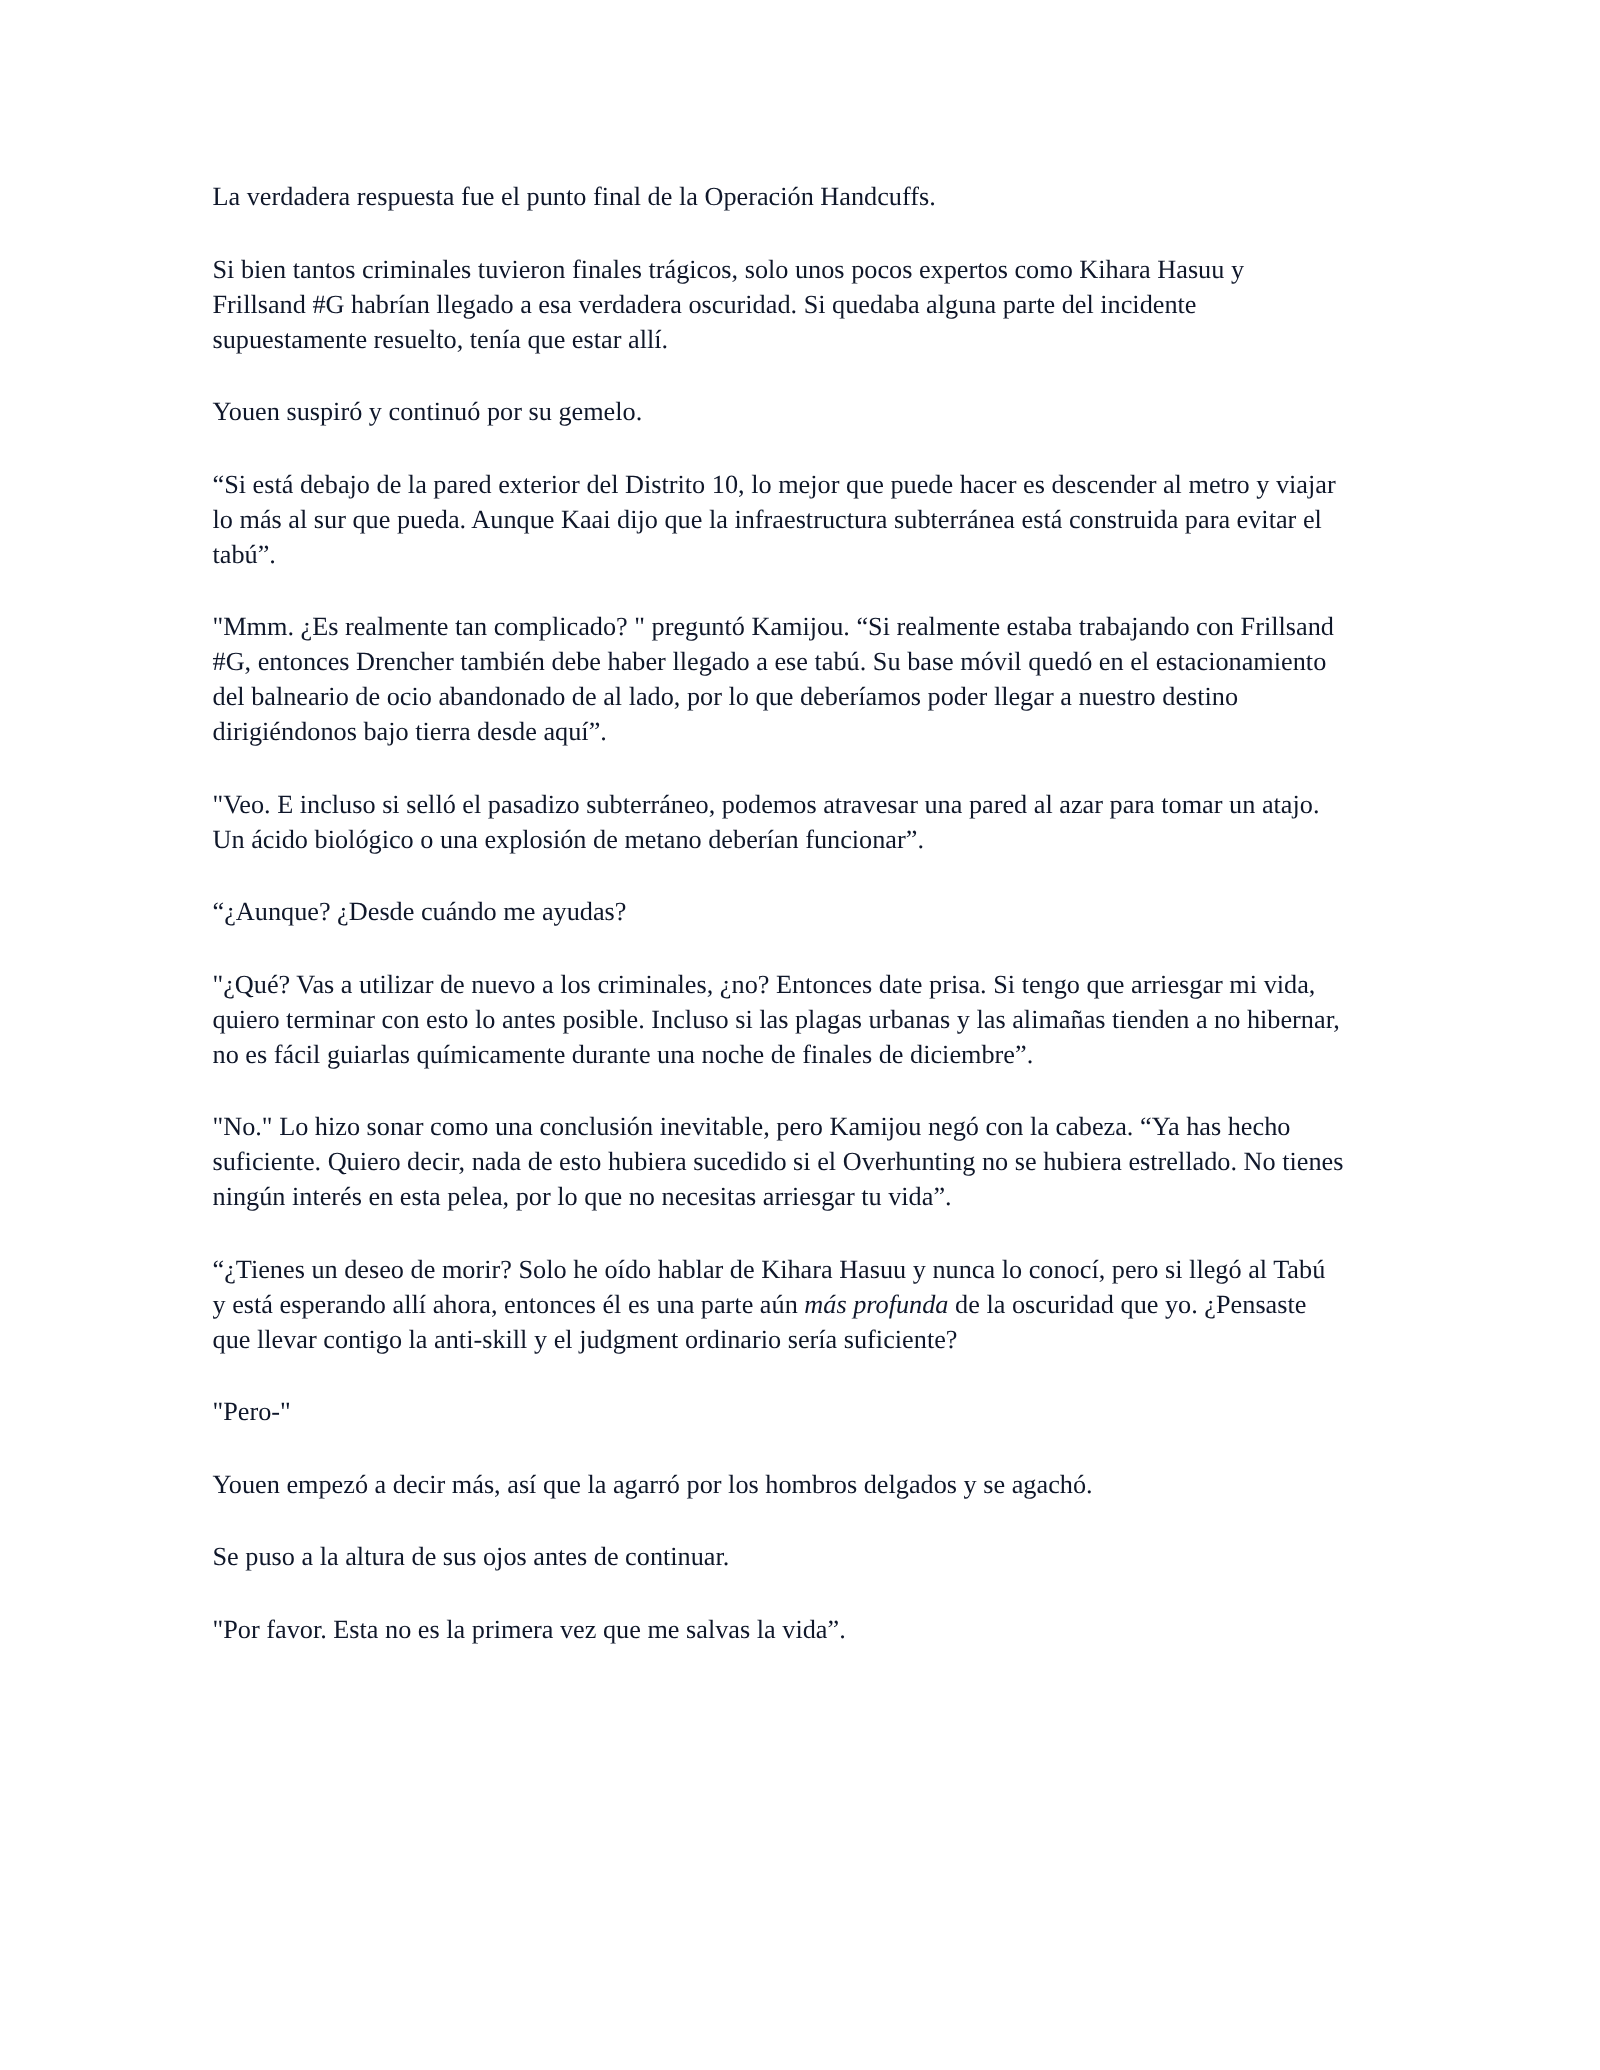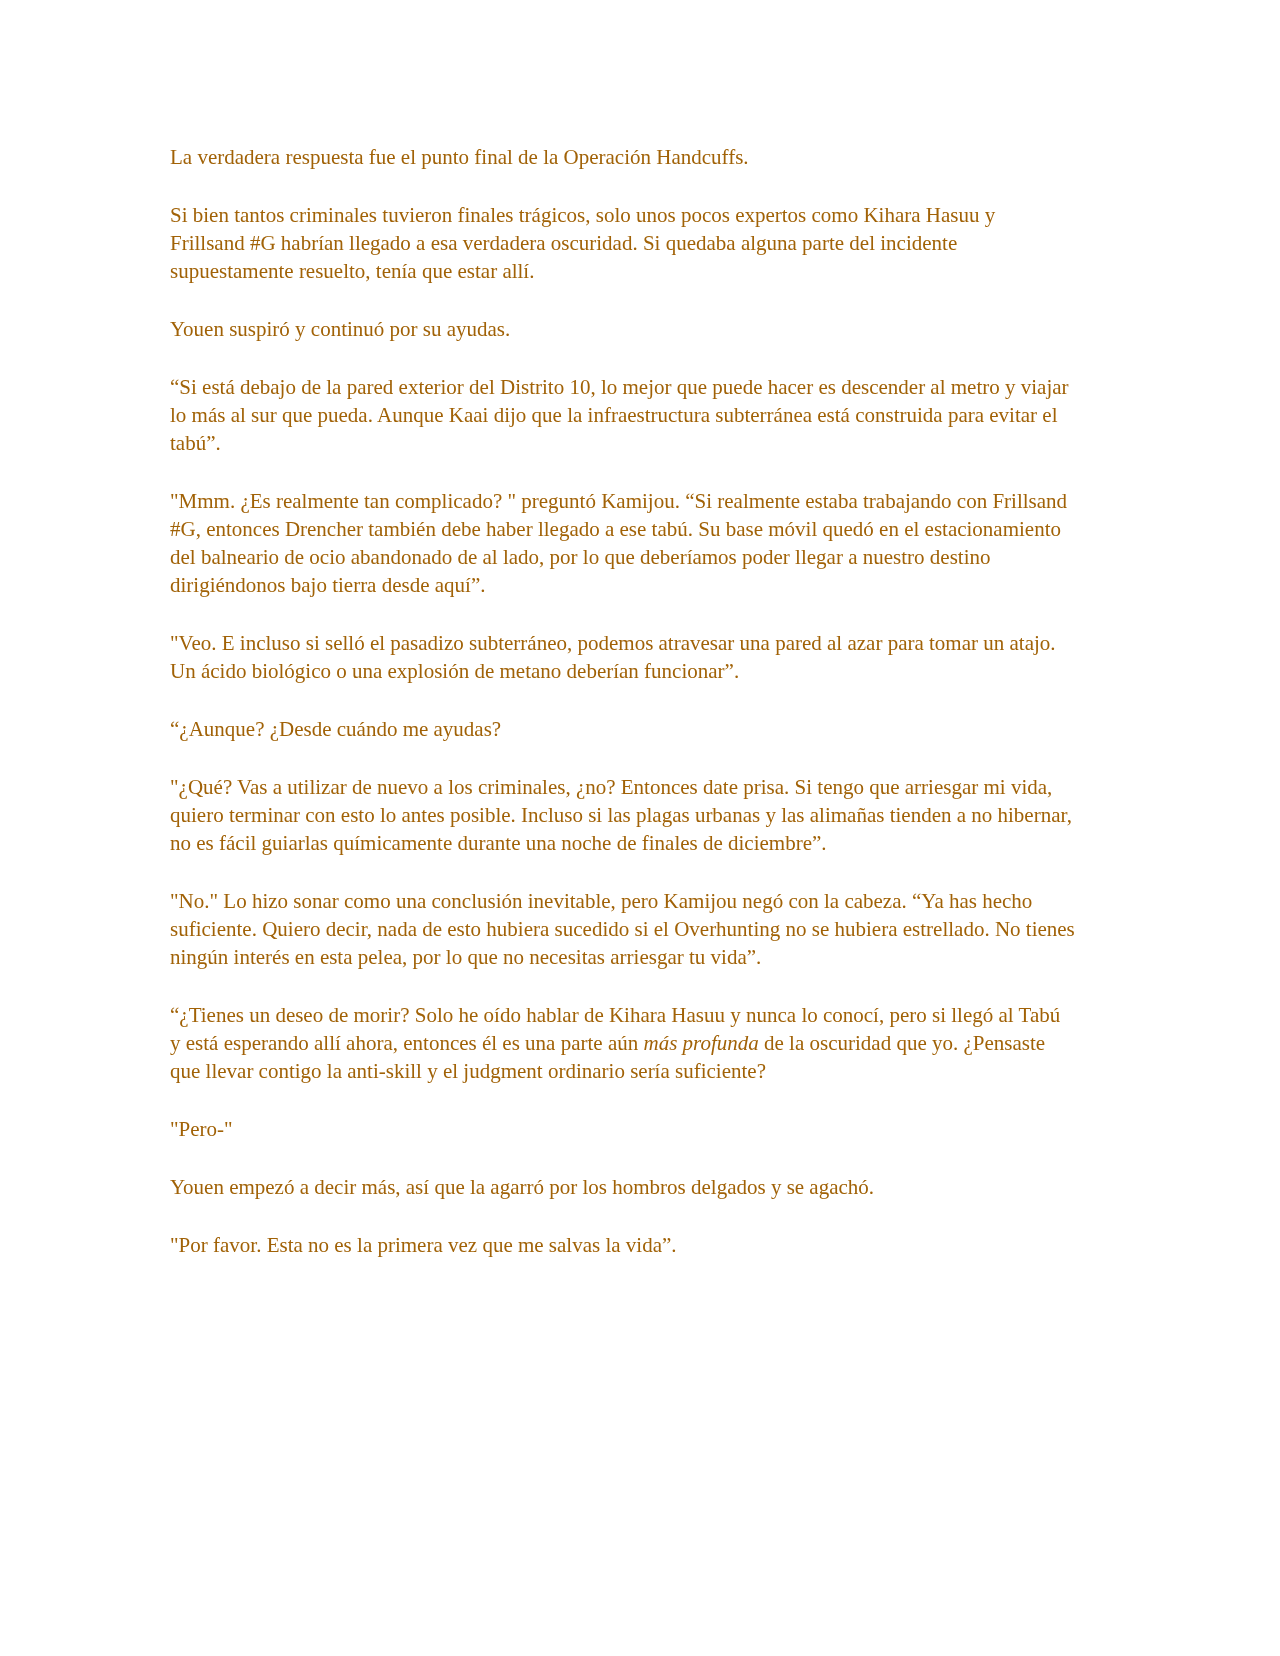--- a/index.html
+++ b/index.html
@@ -42,29 +42,30 @@
   }
   .run-italic {
     font-style: italic;
     margin-top: 16px;
   }
 </style>
 </head>
 <body>
 
 <div class="page">
-  <div class="content" style="color: #a16207;">
+  <div class="content" style="color: #0f172a;">
 
   <p class="para"><span>La verdadera respuesta fue el punto final de la Operación Handcuffs.</span></p>
       <p class="para"><span>Si bien tantos criminales tuvieron finales trágicos, solo unos pocos expertos como Kihara Hasuu y Frillsand #G habrían llegado a esa verdadera oscuridad. Si quedaba alguna parte del incidente supuestamente resuelto, tenía que estar allí.</span></p>
-      <p class="para"><span>Youen suspiró y continuó por su ayudas.</span></p>
+      <p class="para"><span>Youen suspiró y continuó por su gemelo.</span></p>
       <p class="para"><span>“Si está debajo de la pared exterior del Distrito 10, lo mejor que puede hacer es descender al metro y viajar lo más al sur que pueda. Aunque Kaai dijo que la infraestructura subterránea está construida para evitar el tabú”.</span></p>
       <p class="para"><span>"Mmm. ¿Es realmente tan complicado? " preguntó Kamijou. “Si realmente estaba trabajando con Frillsand #G, entonces Drencher también debe haber llegado a ese tabú. Su base móvil quedó en el estacionamiento del balneario de ocio abandonado de al lado, por lo que deberíamos poder llegar a nuestro destino dirigiéndonos bajo tierra desde aquí”.</span></p>
       <p class="para"><span>"Veo. E incluso si selló el pasadizo subterráneo, podemos atravesar una pared al azar para tomar un atajo. Un ácido biológico o una explosión de metano deberían funcionar”.</span></p>
       <p class="para"><span>“¿Aunque? ¿Desde cuándo me ayudas?</span></p>
       <p class="para"><span>"¿Qué? Vas a utilizar de nuevo a los criminales, ¿no? Entonces date prisa. Si tengo que arriesgar mi vida, quiero terminar con esto lo antes posible. Incluso si las plagas urbanas y las alimañas tienden a no hibernar, no es fácil guiarlas químicamente durante una noche de finales de diciembre”.</span></p>
       <p class="para"><span>"No." Lo hizo sonar como una conclusión inevitable, pero Kamijou negó con la cabeza. “Ya has hecho suficiente. Quiero decir, nada de esto hubiera sucedido si el Overhunting no se hubiera estrellado. No tienes ningún interés en esta pelea, por lo que no necesitas arriesgar tu vida”.</span></p>
       <p class="para"><span>“¿Tienes un deseo de morir? Solo he oído hablar de Kihara Hasuu y nunca lo conocí, pero si llegó al Tabú y está esperando allí ahora, entonces él es una parte aún </span><span class="run-italic">más profunda</span><span> de la oscuridad que yo. ¿Pensaste que llevar contigo la anti-skill y el judgment ordinario sería suficiente?</span></p>
       <p class="para"><span>"Pero-"</span></p>
       <p class="para"><span>Youen empezó a decir más, así que la agarró por los hombros delgados y se agachó.</span></p>
+      <p class="para"><span>Se puso a la altura de sus ojos antes de continuar.</span></p>
       <p class="para"><span>"Por favor. Esta no es la primera vez que me salvas la vida”.</span></p>
     </div>
 </div>
 
 </body></html>

